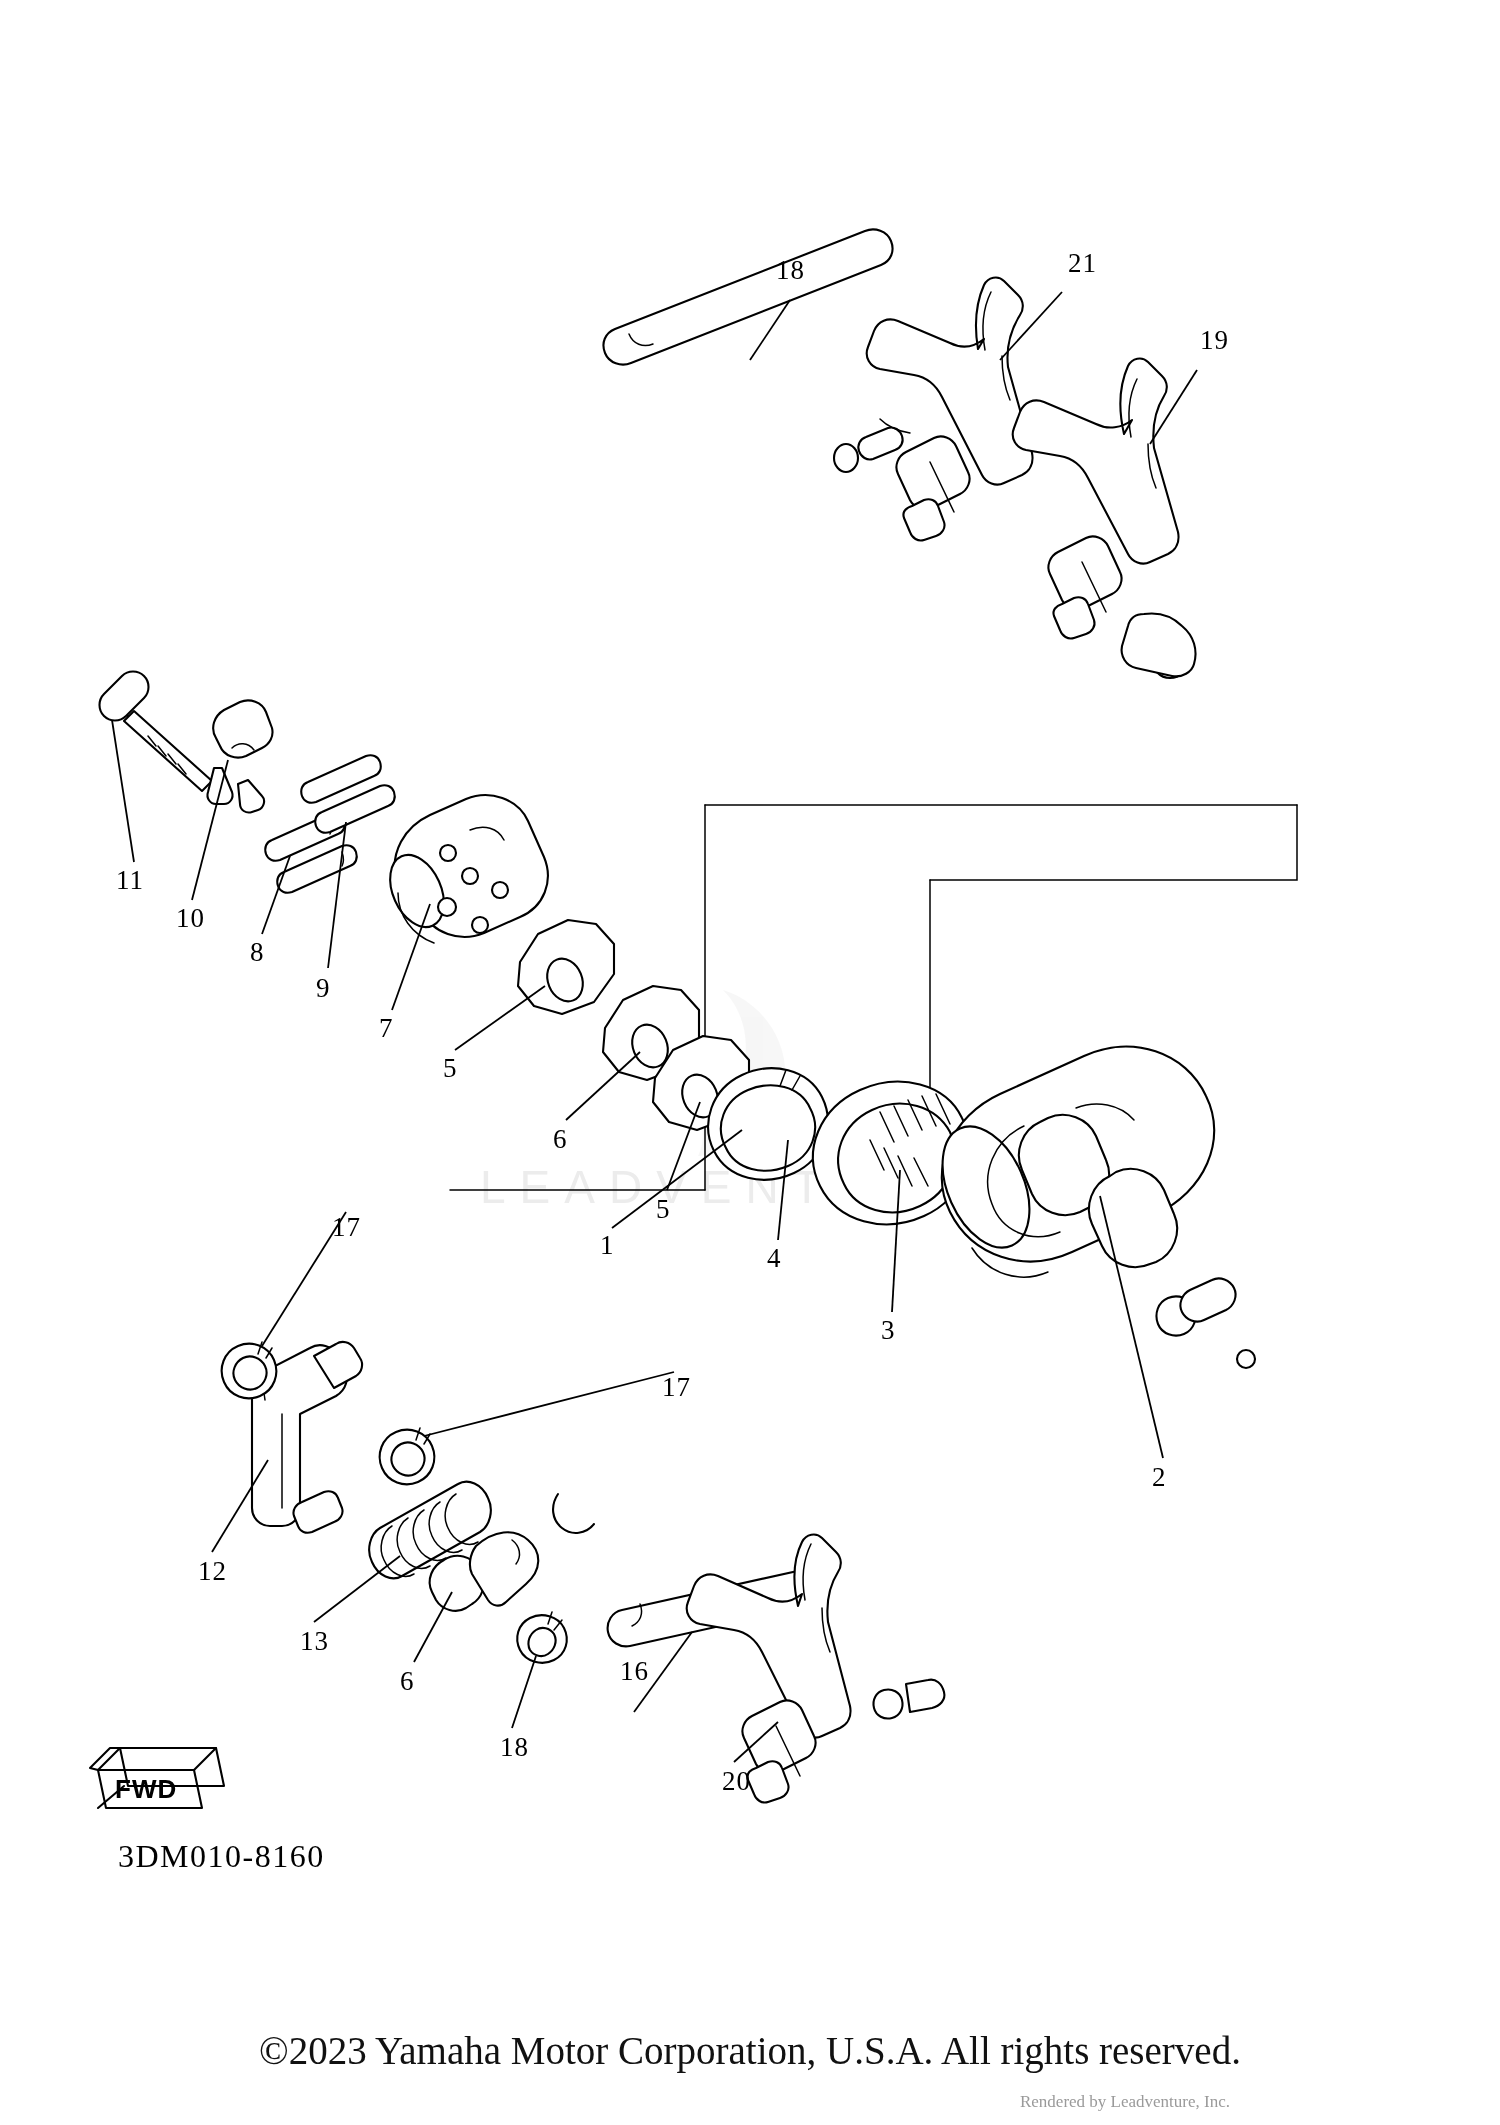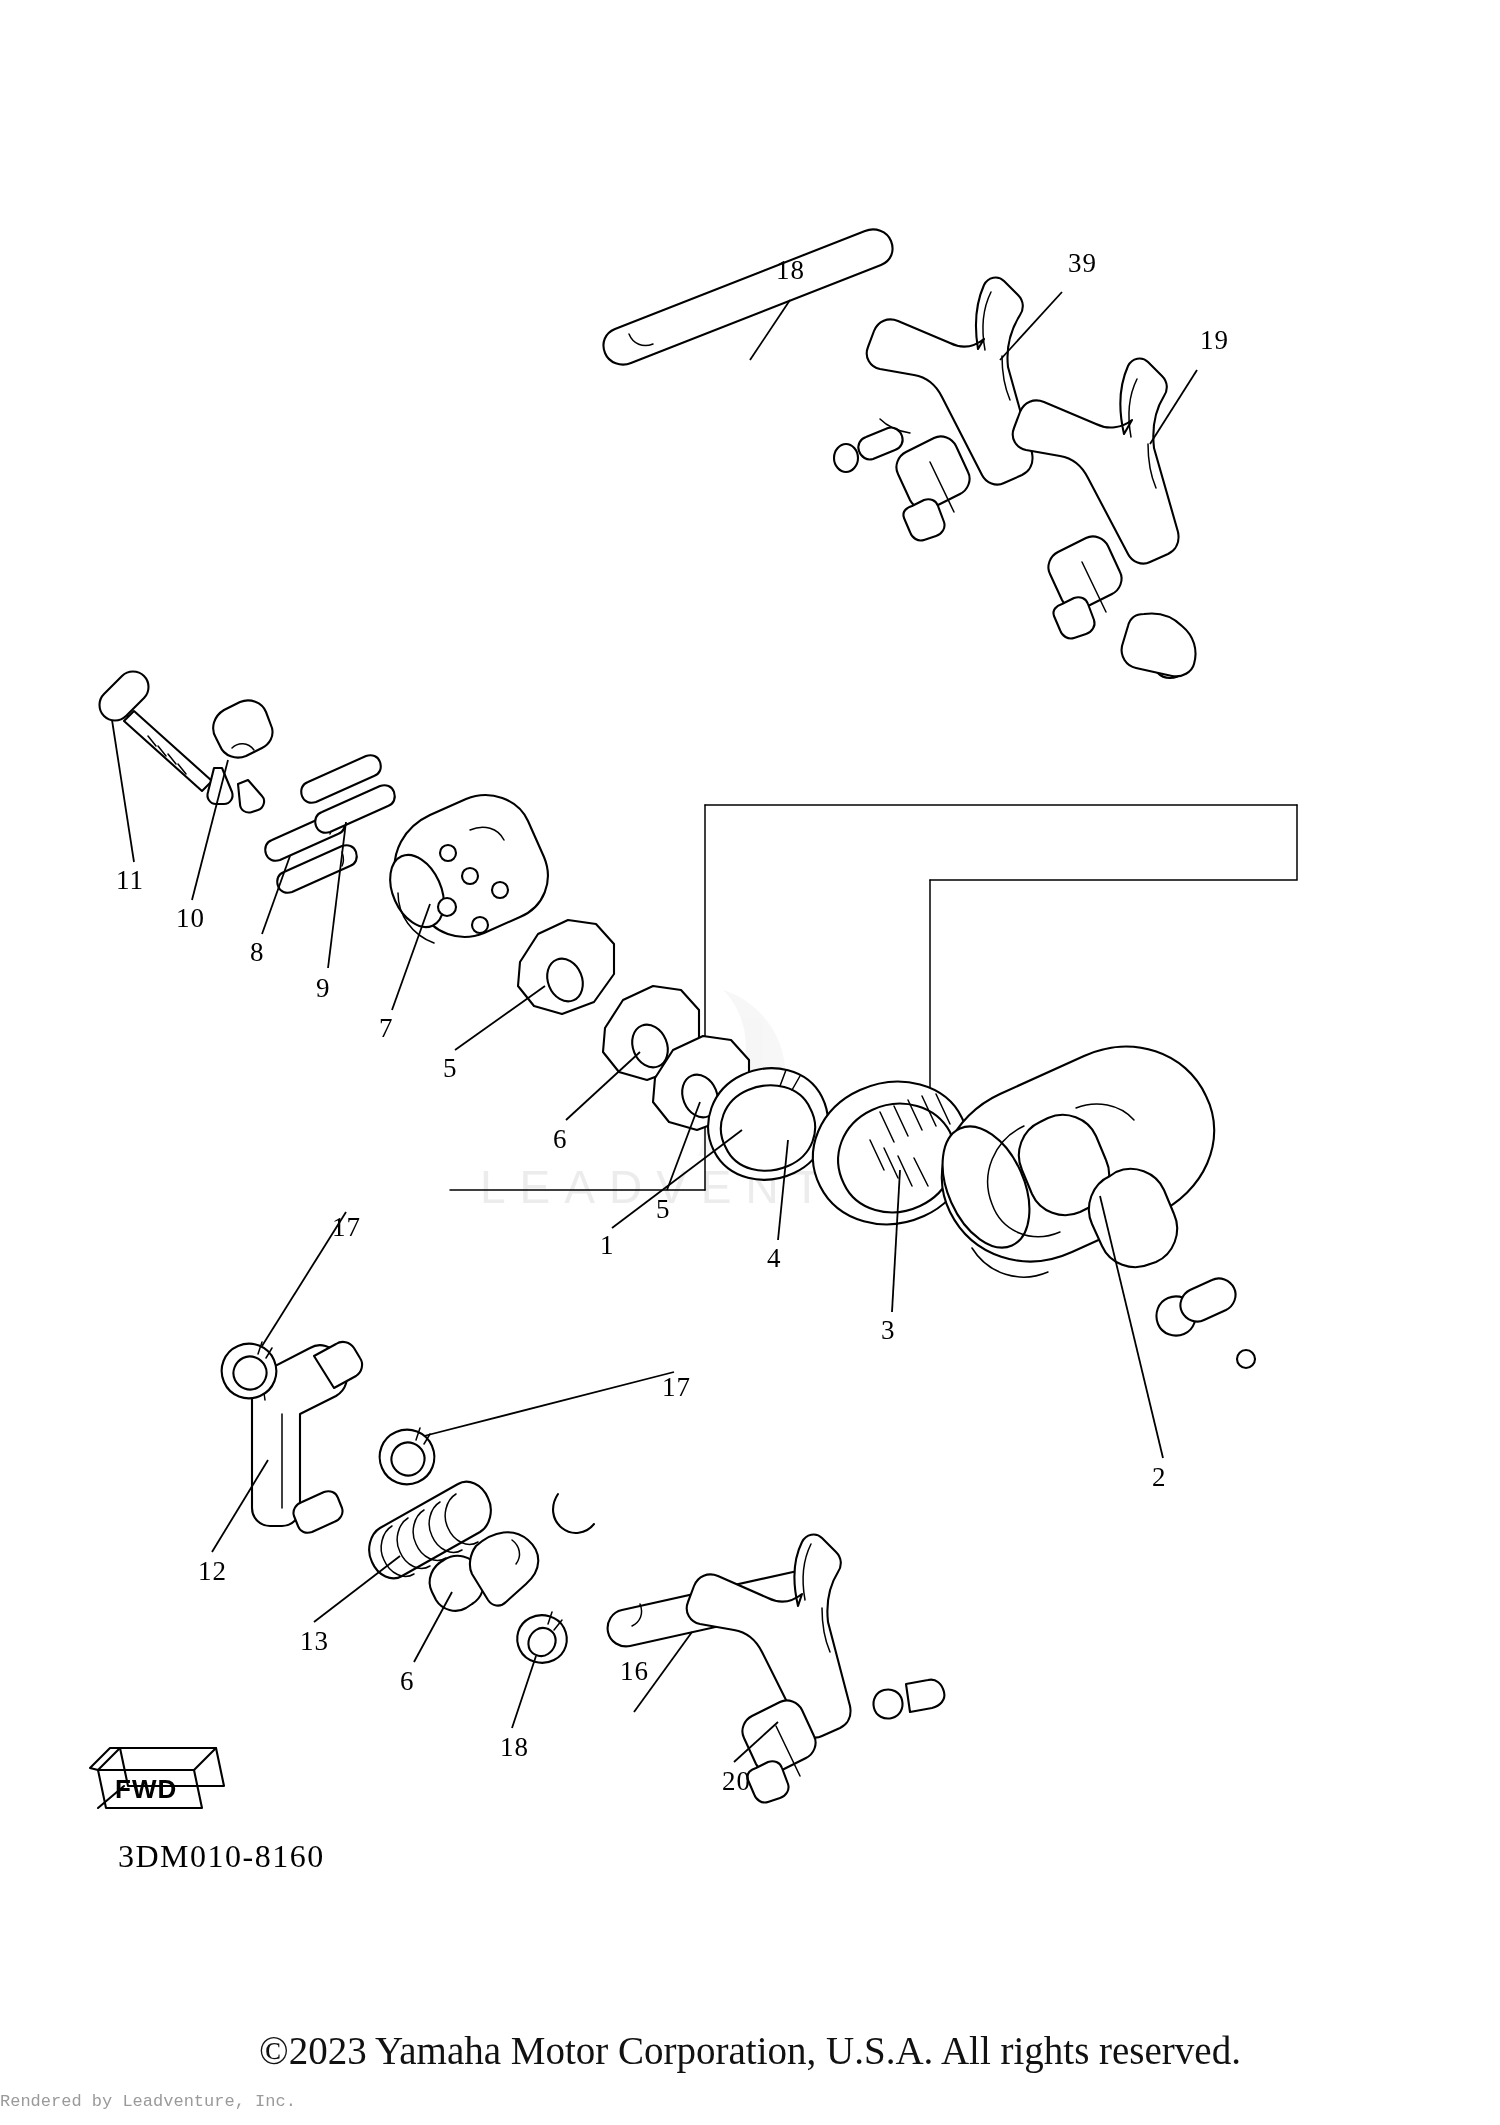--- a/index.html
+++ b/index.html
@@ -53,22 +53,22 @@
     font-family: "Liberation Serif", serif;
     font-size: 39px;
     color: #111;
     white-space: nowrap;
   }
   #render-credit {
     position: absolute;
     left: 0;
     top: 2092px;
     width: 1230px;
-    text-align: left;
-    font-family: Liberation Mono, monospace;
+    text-align: right;
+    font-family: Liberation Serif, serif;
     font-size: 17px;
     color: #9a9a9a;
   }
   #watermark-text {
     position: absolute;
     left: 480px;
     top: 1160px;
     font-family: "Liberation Sans", sans-serif;
     font-size: 46px;
     letter-spacing: 14px;
@@ -329,21 +329,21 @@
       <path class="lnf" d="M120,1748 l-22,22 l-8,-2 l20,-20 z"></path>
       <path class="ln" d="M124,1786 l-26,22"></path>
       <path class="ln" d="M216,1748 l-22,22"></path>
       <path class="ln" d="M98,1770 l96,0 l8,38 l-96,0 z" fill="#fff"></path>
       <text x="115" y="1798" font-family="Liberation Sans, sans-serif" font-size="26" font-weight="bold" letter-spacing="1">FWD</text>
     </g>
 
   </svg>
 
   <span class="callout-label" style="left:776px;top:255px">18</span>
-  <span class="callout-label" style="left:1068px;top:248px">39</span>
+  <span class="callout-label" style="left:1068px;top:248px">21</span>
   <span class="callout-label" style="left:1200px;top:325px">19</span>
 
   <span class="callout-label" style="left:116px;top:865px">11</span>
   <span class="callout-label" style="left:176px;top:903px">10</span>
   <span class="callout-label" style="left:250px;top:937px">8</span>
   <span class="callout-label" style="left:316px;top:973px">9</span>
   <span class="callout-label" style="left:379px;top:1013px">7</span>
   <span class="callout-label" style="left:443px;top:1053px">5</span>
   <span class="callout-label" style="left:553px;top:1124px">6</span>
   <span class="callout-label" style="left:656px;top:1194px">5</span>

